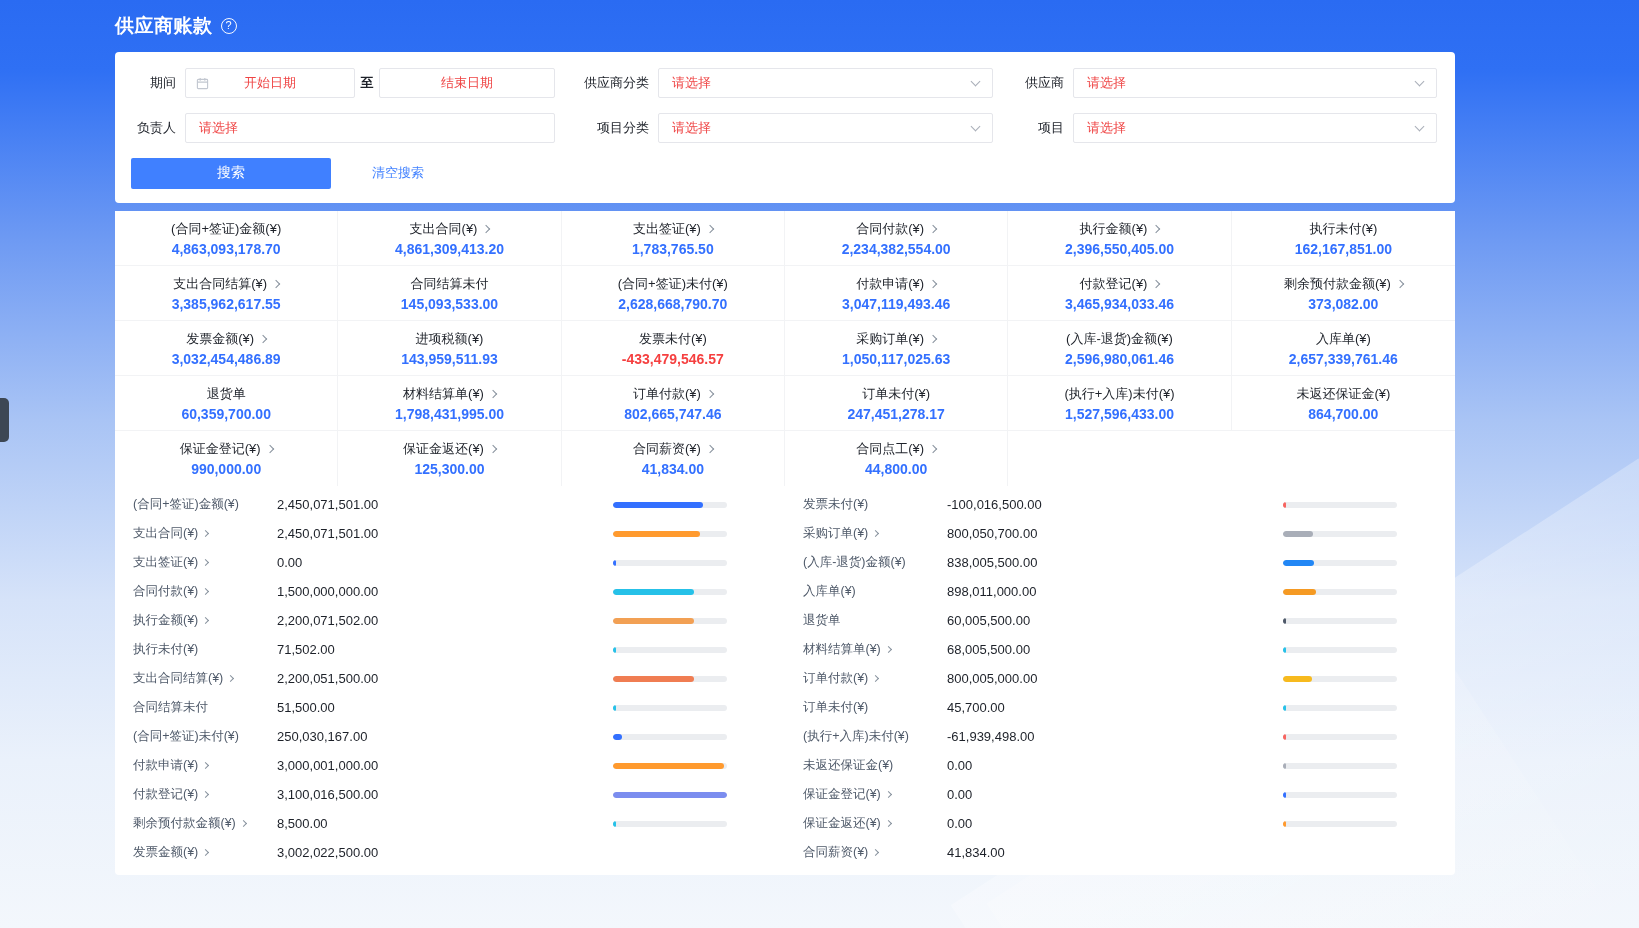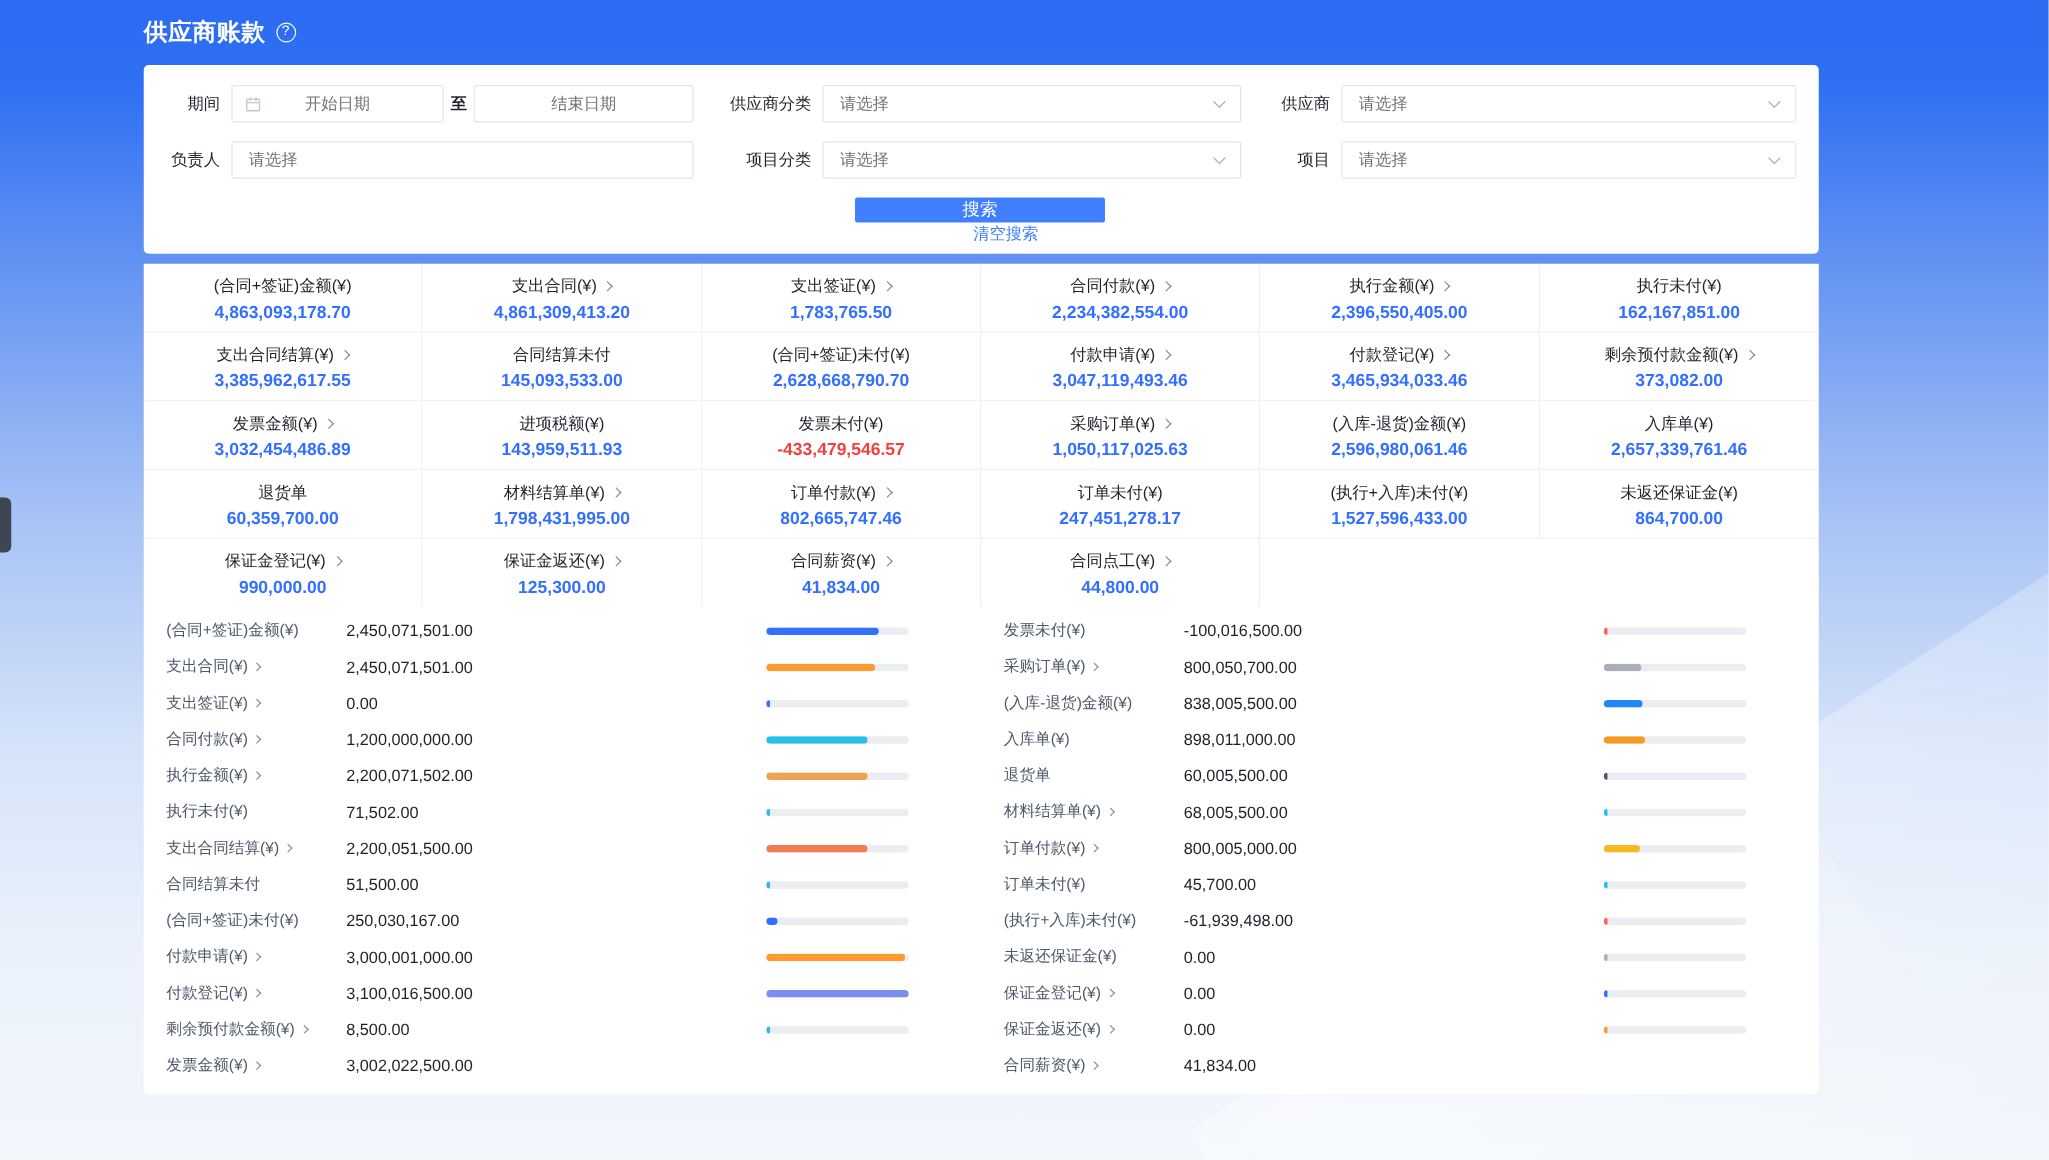--- a/index.html
+++ b/index.html
@@ -28,26 +28,26 @@
   .page-title { margin:0; font-size:19px; font-weight:bold; color:#fff; letter-spacing:.5px; }
   .help-circle { width:16px; height:16px; border:1.3px solid rgba(255,255,255,.95); border-radius:50%;
     color:#fff; font-size:11px; line-height:13px; text-align:center; margin-left:8px; cursor:pointer; flex:none; }
   .header-actions { margin-left:auto; display:flex; gap:13px; }
   .hbtn { height:34px; padding:0 15px; background:#fff; border:none; border-radius:6px;
     display:flex; align-items:center; gap:7px; font-size:14px; color:#1D2129; cursor:pointer; }
 
   
   .filter-card { background:#fff; border-radius:4px; padding:16px 18px 15px 0; margin-bottom:8px; }
   .f-row { display:flex; align-items:center; height:30px; margin-bottom:15px; }
-  .f-row:last-child { margin-bottom:0;flex-direction:column; }
+  .f-row:last-child { margin-bottom:0; }
   .f-label { font-size:13px; color:#1D2129; text-align:right; padding-right:9px; flex:none; white-space:nowrap; }
   .w70{width:70px} .w103{width:103px} .w80{width:80px}
   .f-input { height:30px; border:1px solid #E5E6EB; border-radius:2px; background:#fff;
     display:flex; align-items:center; font-size:13px; position:relative; flex:none; cursor:pointer; }
-  .ph { color:#737373; }
+  .ph { color:#ef4444; }
   .date-input { justify-content:center; }
   .d1 { width:170px; } .d2 { width:176px; }
   .cal-icon { position:absolute; left:10px; top:8px; line-height:0; }
   .range-sep { width:24px; text-align:center; font-size:13px; color:#1D2129; font-weight:bold; flex:none; }
   .sel { padding:0 30px 0 13px; }
   .sel-cat { width:335px; } .sel-sup { width:364px; } .inp-owner { width:370px; padding:0 13px; }
   .chev-down { position:absolute; right:13px; top:9px; width:7px; height:7px;
     border-right:1.3px solid #A9AEB8; border-bottom:1.3px solid #A9AEB8; transform:rotate(45deg); }
   .btn-row { padding-left:16px; }
   .search-btn { width:200px; height:31px; background:#4080FF; color:#fff; font-size:14px;
@@ -280,21 +280,21 @@
             </div>
             <div class="d-row">
               <div class="d-label link">支出签证(¥)<span class="chev-right sm"></span></div>
               <div class="d-value">0.00</div>
               <div class="d-track">
                 <div class="d-fill" style="width: 3%; min-width: 3px; background: rgb(51, 112, 255);"></div>
               </div>
             </div>
             <div class="d-row">
               <div class="d-label link">合同付款(¥)<span class="chev-right sm"></span></div>
-              <div class="d-value">1,200,000,000.00</div>
+              <div class="d-value">1,500,000,000.00</div>
               <div class="d-track">
                 <div class="d-fill" style="width: 71%; min-width: 3px; background: rgb(38, 193, 232);"></div>
               </div>
             </div>
             <div class="d-row">
               <div class="d-label link">执行金额(¥)<span class="chev-right sm"></span></div>
               <div class="d-value">2,200,071,502.00</div>
               <div class="d-track">
                 <div class="d-fill" style="width: 71%; min-width: 3px; background: rgb(242, 160, 84);"></div>
               </div>

